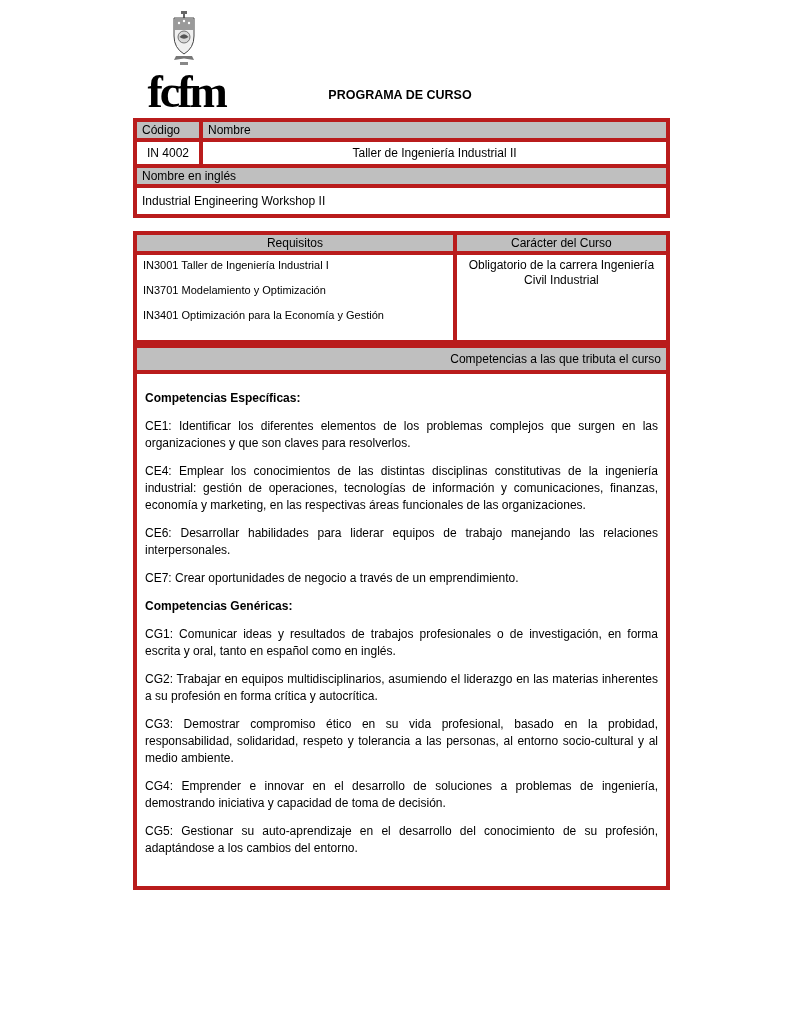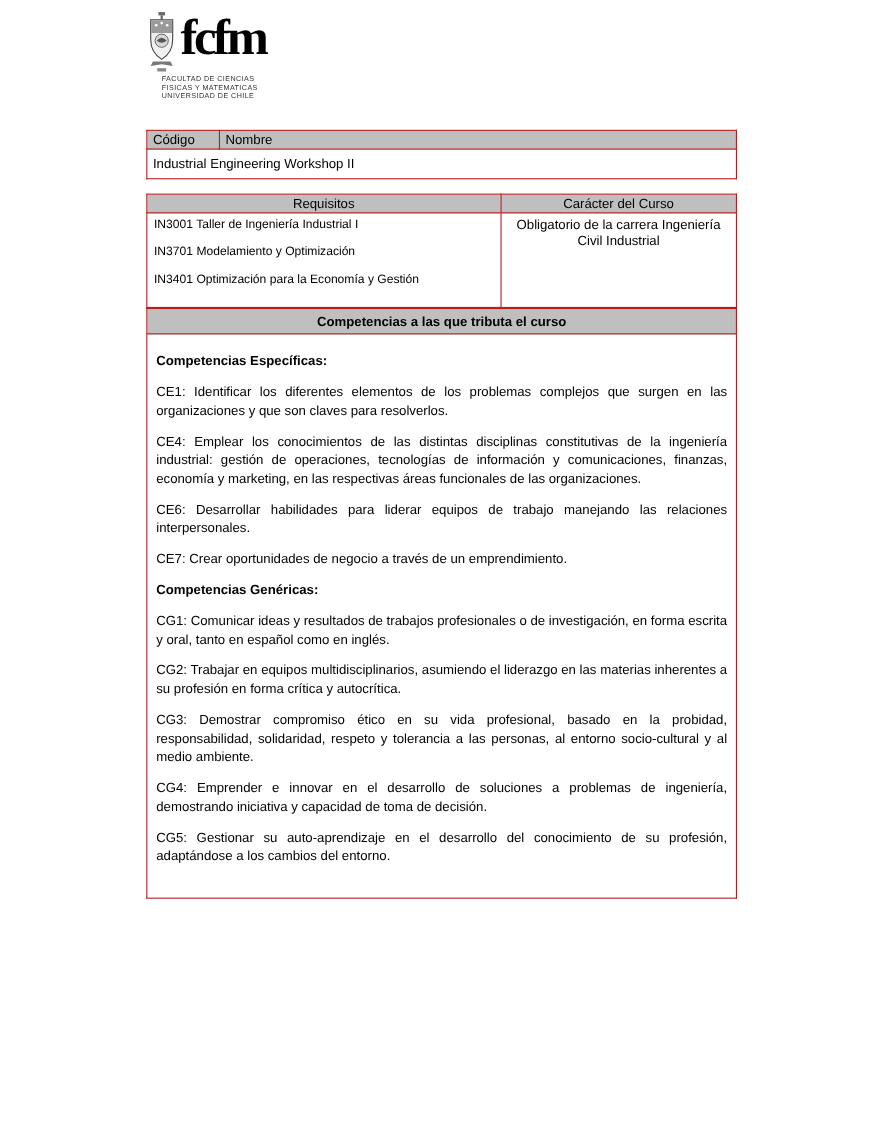--- a/index.html
+++ b/index.html
@@ -1,45 +1,45 @@
 <!DOCTYPE html>
 <html style="--table-header-bg: #bfbfbf;"><head>
 <meta charset="utf-8">
 <style>
   html,body { margin:0; padding:0; background:#ffffff; }
   body { width:800px; height:1035px; font-family:"Liberation Sans", sans-serif; color:#000; }
   .page { position:relative; width:800px; height:1035px; overflow:hidden; }
 
   
   .logo { position:absolute; top:10px; left:134px; }
-  .logo-row { display:flex; align-items:flex-start; }
+  .logo-row { display:flex; align-items:center;flex-direction:column; }
   .logo-word { font-family:"Liberation Serif", serif; font-weight:bold; font-size:46px; line-height:48px; letter-spacing:-3px; margin-left:4px; }
   .logo-caption { margin-top:1px; margin-left:13px; font-size:6.5px; letter-spacing:.4px; color:#333; line-height:7.5px; }
 
   
   .doc-title { position:absolute; top:88px; left:0; width:100%; text-align:center; font-weight:bold; font-size:12.5px; }
 
   
   .tables { position:absolute; top:118px; left:133px; width:537px; }
   table.tbl { border-collapse:collapse; width:100%; table-layout:fixed; }
-  table.tbl td { border:1px solid #b91c1c; font-size:12px; padding:1px 5px; vertical-align:middle; }
+  table.tbl td { border:4px solid #b91c1c; font-size:12px; padding:1px 5px; vertical-align:middle; }
   .hdr { background: var(--table-header-bg, #bfbfbf); }
   .center { text-align:center; }
   .lg { font-size:13.5px; }
   .gap14 { margin-top:14px; }
   .gap13 { margin-top:13px; }
 
   .hours-hdr td { height:30px; text-align:center; line-height:14px; }
   .hours-val td { height:20px; text-align:center; }
 
   .req-cell { height:77px; vertical-align:top !important; padding:4px 6px !important; }
   .req-cell p { margin:0 0 13px 0; font-size:11px; }
   .car-cell { height:77px; vertical-align:top !important; text-align:center; padding:3px 8px !important; line-height:15px; }
 
-  .comp-hdr td { height:20px; text-align:center; font-weight:bold;margin-top:14px; }
+  .comp-hdr td { height:20px; text-align:right; font-weight:normal;margin-top:14px; }
   .comp-body { height:480px; vertical-align:top !important; padding:16px 8px !important; }
   .comp-body p { margin:0 0 11px 0; font-size:12px; line-height:17px; text-align:justify; }
   .comp-body p.sec { font-weight:bold; text-align:left; }
 </style>
 </head>
 <body>
 
 <div class="page">
 
   <div class="logo">
@@ -59,32 +59,40 @@
       </svg>
       <div class="logo-word">fcfm</div>
     </div>
     <div class="logo-caption">
       <div>FACULTAD DE CIENCIAS</div>
       <div>FISICAS Y MATEMATICAS</div>
       <div>UNIVERSIDAD DE CHILE</div>
     </div>
   </div>
 
+  <div class="doc-title">PROGRAMA DE CURSO</div>
 
   <div class="tables">
 
     <table class="tbl">
       <colgroup>
           <col style="width:66px">
           <col>
         </colgroup>
       <tbody>
           <tr>
         <td class="hdr">Código</td>
         <td class="hdr">Nombre</td>
+      </tr>
+      <tr>
+        <td class="center lg" style="height:20px">IN 4002</td>
+        <td class="center lg">Taller de Ingeniería Industrial II</td>
+      </tr>
+      <tr>
+        <td class="hdr" colspan="2">Nombre en inglés</td>
       </tr>
       <tr>
         <td class="lg" colspan="2" style="height:24px">Industrial Engineering Workshop II</td>
       </tr>
     </tbody>
       </table>
 
 
     <table class="tbl gap13">
       <colgroup>

